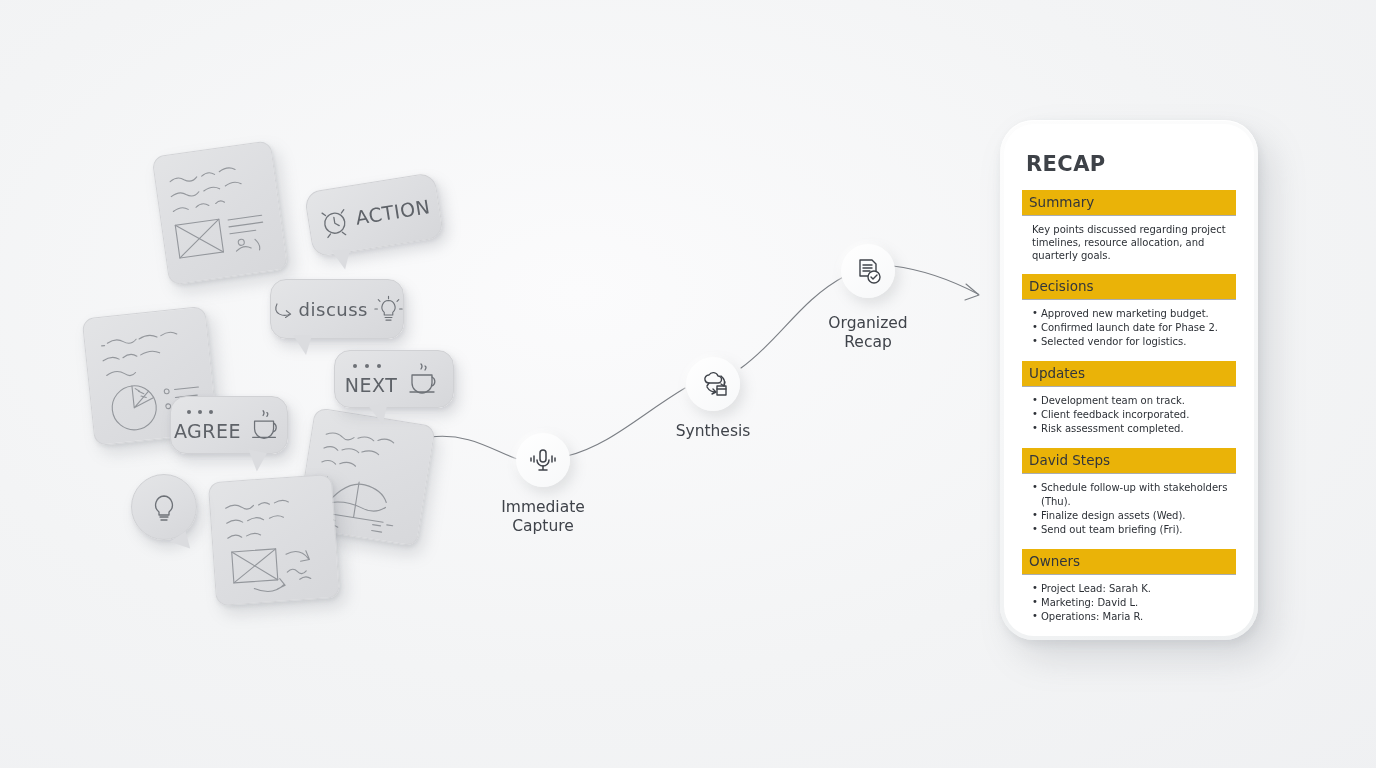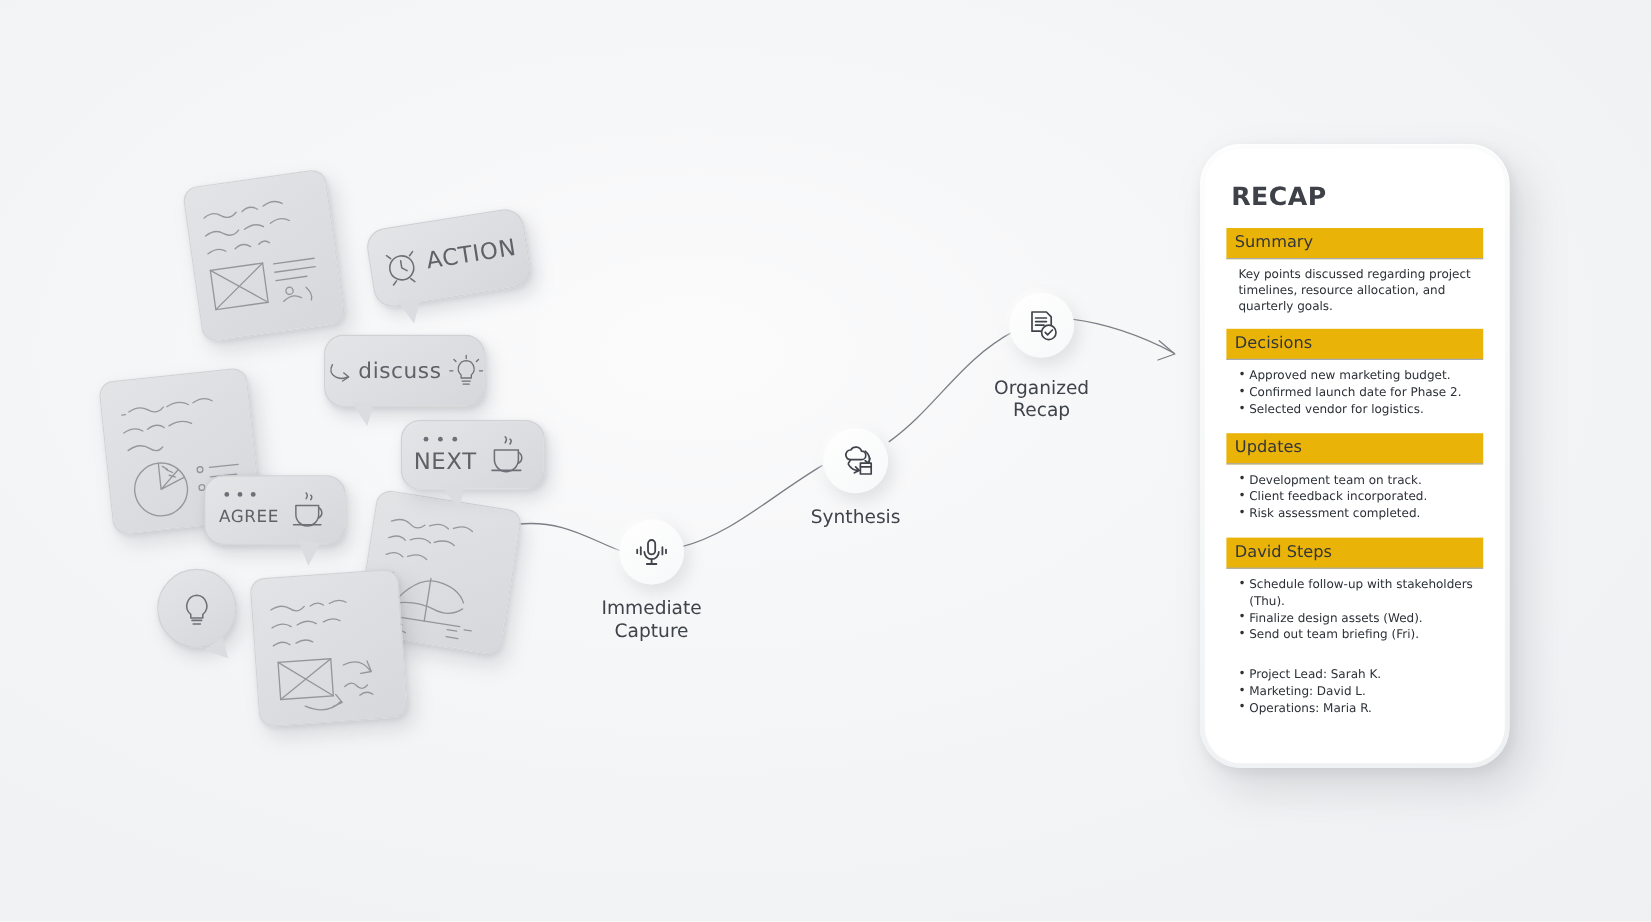--- a/index.html
+++ b/index.html
@@ -210,21 +210,21 @@
       <g fill="#6d7177">
           <circle cx="4" cy="5" r="2"></circle>
           <circle cx="16" cy="5" r="2"></circle>
           <circle cx="28" cy="5" r="2"></circle>
         </g>
     </svg>
     <span class="tail" style="left:34px;bottom:-18px;transform:rotate(-4deg);"></span>
   </div>
 
   <div class="bubble" style="left:170px;top:396px;width:116px;height:56px;">
-    <span class="bubble-label" style="margin-top:12px;font-size:14px;">AGREE</span>
+    <span class="bubble-label" style="margin-top:12px;font-size:19px;">AGREE</span>
     <svg width="38" height="38" viewBox="0 0 40 40" style="margin-left:5px;">
       <g class="ink">
           <path d="M9,16 h20 v8 a10,10 0 0 1 -20,0 z"></path>
       <path d="M29,18 a5,5 0 0 1 0,9"></path>
       <path d="M7,33 h24"></path>
       <path d="M18,10 q2,-3 0,-5 M22,11 q2,-3 0,-4"></path>
         </g>
     </svg>
     <svg width="34" height="10" viewBox="0 0 34 10" style="position:absolute;left:14px;top:10px;">
       <g fill="#6d7177">
@@ -311,20 +311,21 @@
             </ul>
           </div>
           <div class="sec-head">David Steps</div>
           <div class="sec-body">
             <ul>
               <li>Schedule follow-up with stakeholders (Thu).</li>
               <li>Finalize design assets (Wed).</li>
               <li>Send out team briefing (Fri).</li>
             </ul>
           </div>
+          <div class="sec-head">Owners</div>
           <div class="sec-body">
             <ul>
               <li>Project Lead: Sarah K.</li>
               <li>Marketing: David L.</li>
               <li>Operations: Maria R.</li>
             </ul>
           </div>
         </div>
     </div>
   </div>

